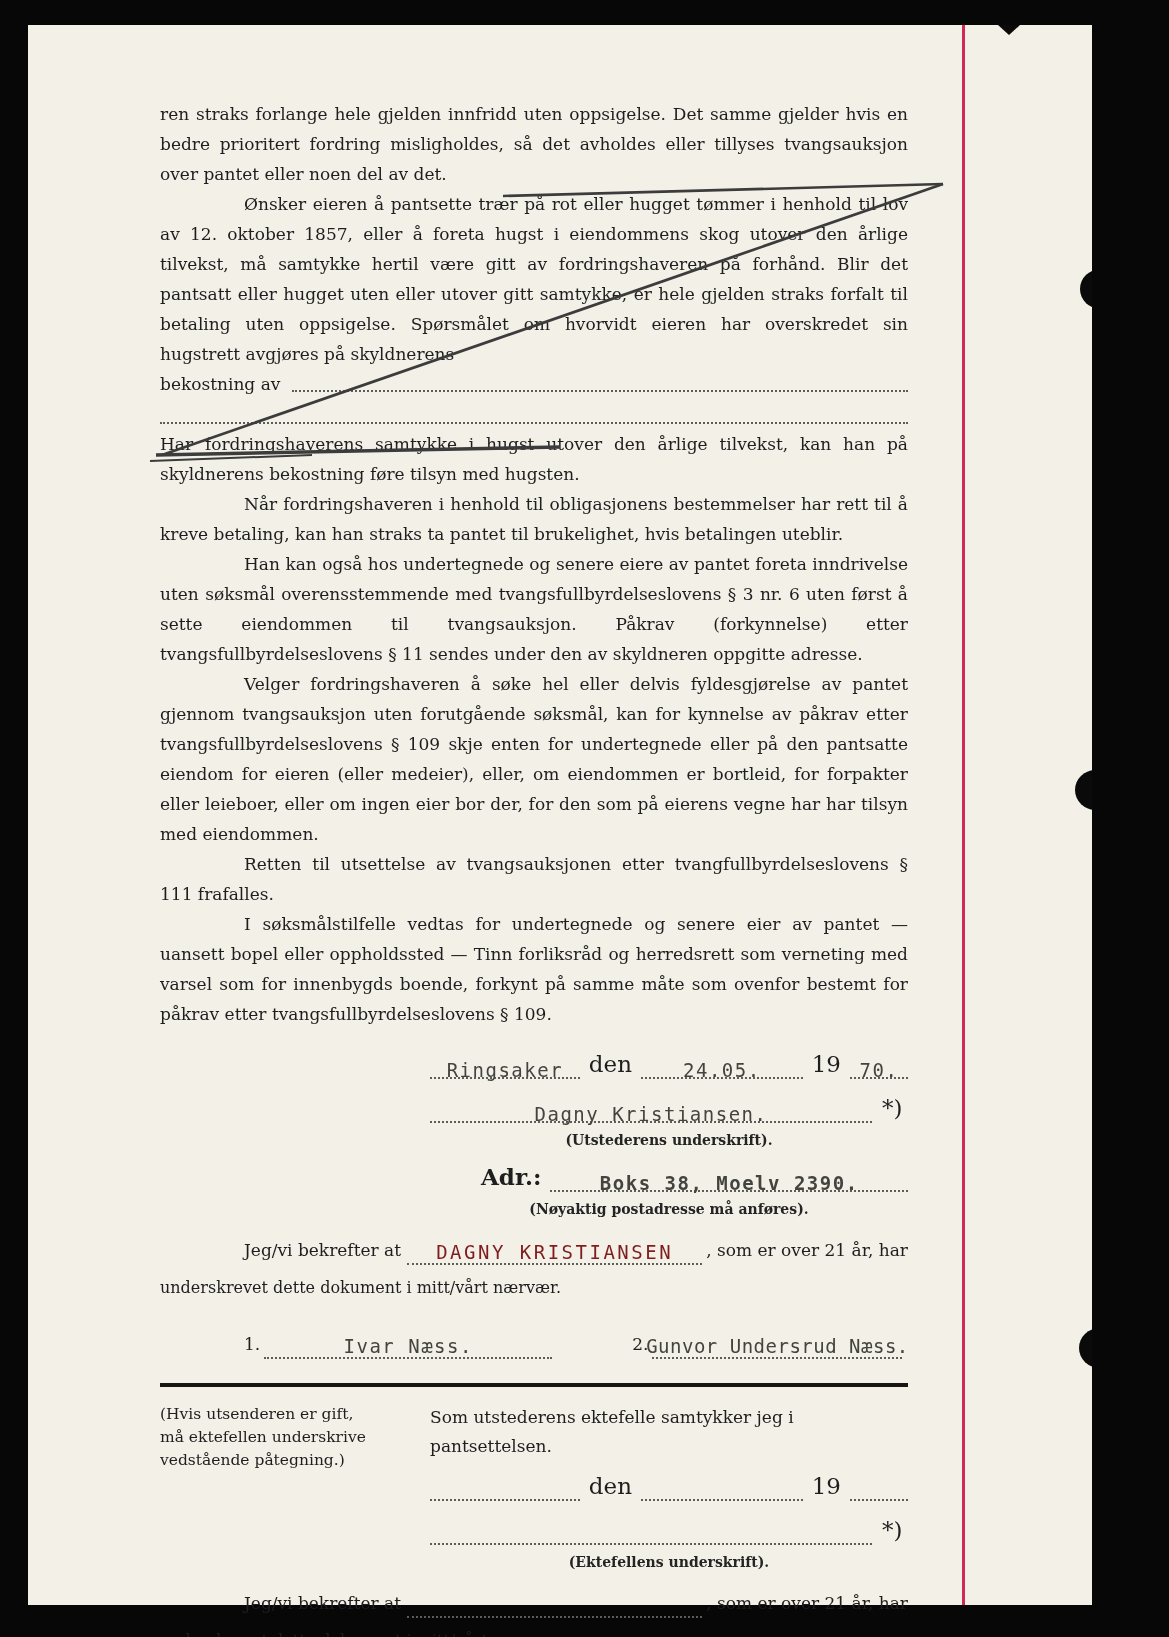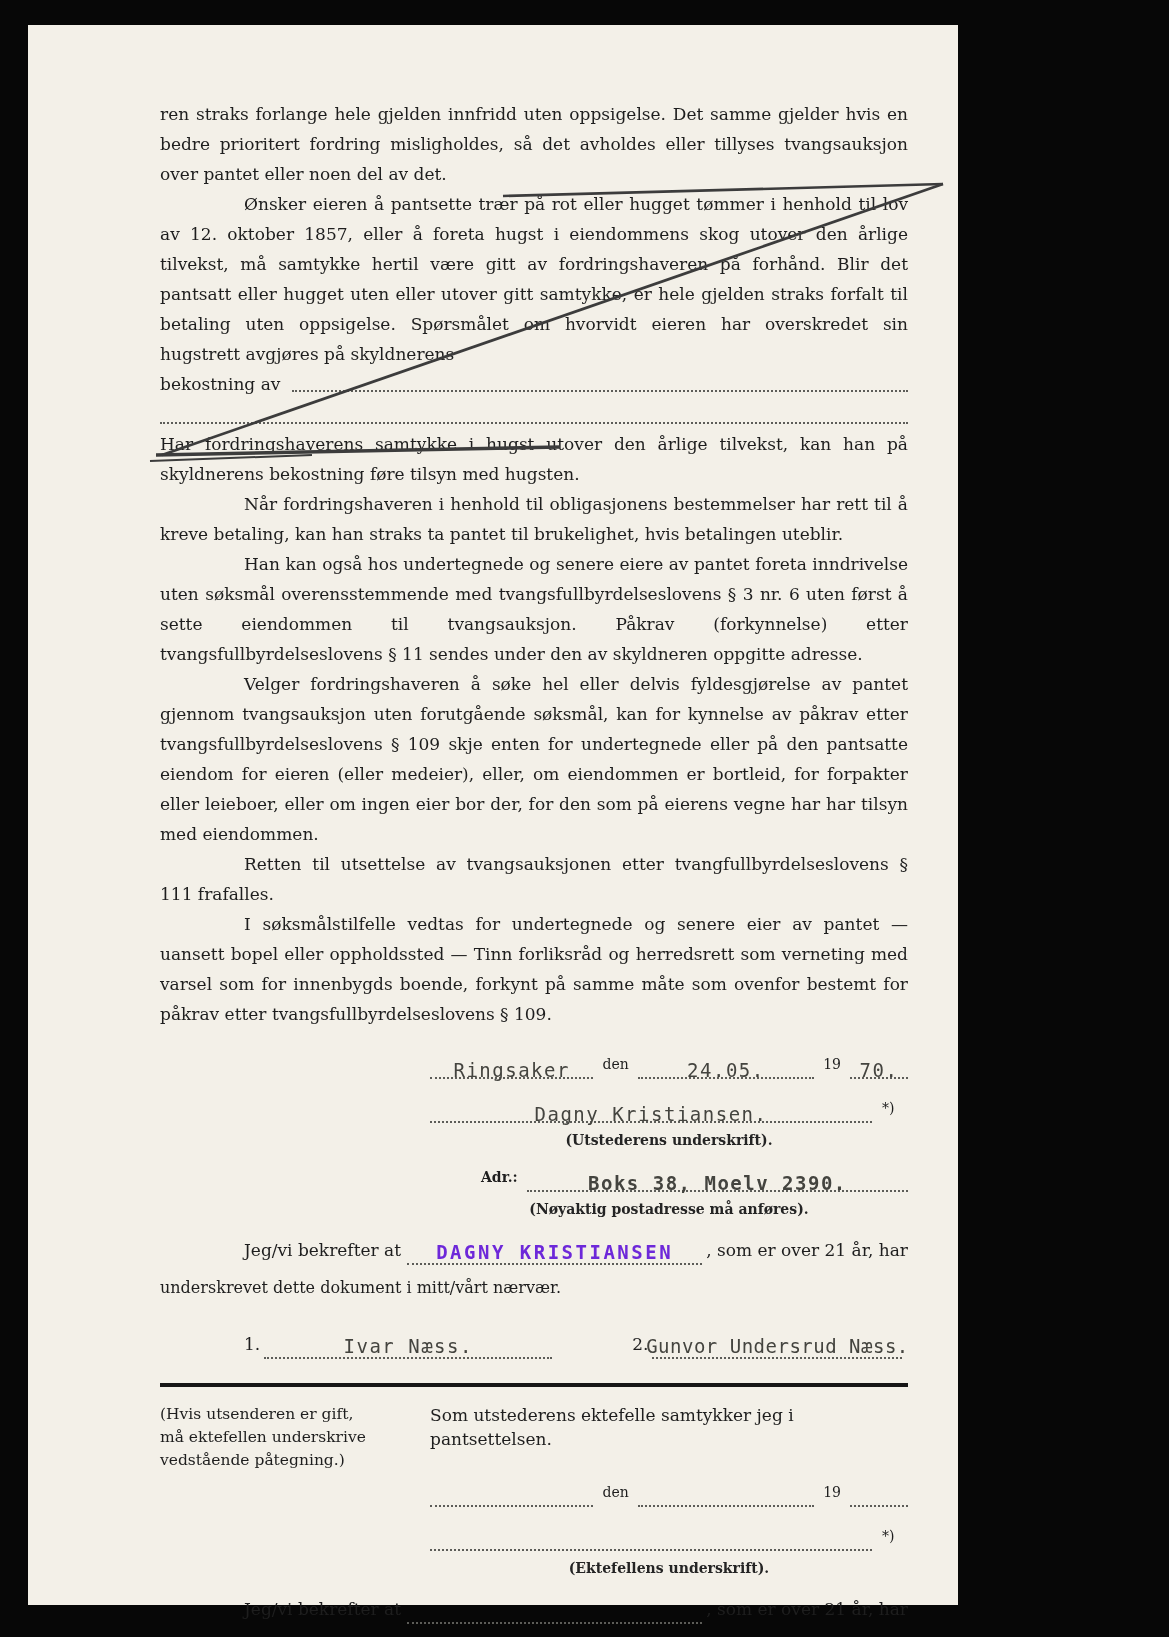--- a/index.html
+++ b/index.html
@@ -1,17 +1,17 @@
 <!DOCTYPE html>
 <html><head>
 <meta charset="utf-8">
 <style>
   html,body { margin:0; padding:0; }
   body { width:1169px; height:1637px; background:#070707; font-family:"DejaVu Serif", serif; }
-  .frame { position:relative; width:958px; height:1637px; background:#070707; overflow:hidden; }
+  .frame { position:relative; width:1092px; height:1637px; background:#070707; overflow:hidden; }
   .page { position:absolute; left:28px; top:25px; width:1115px; height:1580px;
           background:#f3f0e8; }
   .red-rule { position:absolute; left:962px; top:25px; width:3px; height:1580px; z-index:5; }
   .hole { position:absolute; width:42px; height:40px; border-radius:50%; background:#0a0a0a; z-index:6; }
   .hole.h1 { left:1080px; top:269px; }
   .hole.h2 { left:1075px; top:770px; }
   .hole.h3 { left:1079px; top:1328px; }
   .notch { position:absolute; left:998px; top:25px; width:0; height:0; z-index:6;
            border-left:11px solid transparent; border-right:11px solid transparent; border-top:10px solid #0a0a0a; }
   .overlay { position:absolute; left:0; top:0; width:1169px; height:1637px; z-index:7; pointer-events:none; }
@@ -20,22 +20,22 @@
   .para { margin:0; font-size:17px; line-height:30px; text-align:justify; }
   .indent { text-indent:84px; }
   .tailrow { display:flex; font-size:17px; line-height:30px; align-items:flex-end; }
   .leader { flex:1; border-bottom:2px dotted #5c5c58; margin:0 0 7px 12px; }
   .dotrow { height:23px; border-bottom:2px dotted #5c5c58; margin-bottom:5px; }
 
   .field { display:inline-flex; align-items:flex-end; justify-content:center;
            border-bottom:2px dotted #5c5c58; min-height:30px; overflow:visible; }
   .typed { font-family:"DejaVu Sans Mono", monospace; font-size:19px; letter-spacing:1.5px;
            color:#44443f; white-space:nowrap; position:relative; top:4px; }
-  .typed.caps { letter-spacing:2.5px; font-weight:bold; color:#6d28d9; }
-  .plabel { font-size:14px; line-height:30px; padding:0 9px; align-self:flex-end; white-space:nowrap; }
+  .typed.caps { letter-spacing:2.5px; font-weight:normal; color:#7f1d1d; }
+  .plabel { font-size:23px; line-height:30px; padding:0 9px; align-self:flex-end; white-space:nowrap; }
   .star { padding:0 0 0 10px; width:26px; }
   .caption { font-size:14px; font-weight:700; text-align:center; margin-top:9px; color:#242424; }
 
   .sig-block { margin-left:270px; width:478px; margin-top:18px; }
   .sig-row { display:flex; align-items:flex-end; }
   .row-gap { margin-top:12px; }
   .f-place { flex:1.25; }
   .f-date  { flex:1.35; }
   .f-year  { width:58px; }
   .f-grow  { flex:1; }
@@ -51,21 +51,21 @@
   .wnum2 { padding-left:80px; padding-right:4px; }
   .w1 { width:288px; }
   .w2 { width:250px; justify-content:center; }
   .w2 .typed { letter-spacing:0.5px; }
 
   .divider { height:4px; background:#161616; margin:24px 0 16px 0; }
 
   .spouse { display:flex;justify-content:flex-end; }
   .spouse-note { width:250px; font-size:15.5px; line-height:23px; }
   .spouse-main { flex:1; margin-left:20px; }
-  .consent { font-size:17px; line-height:24px; margin-bottom:24px; }
+  .consent { font-size:17px; line-height:29px; margin-bottom:8px; }
 </style>
 </head>
 <body>
 
 <div class="frame">
   <div class="page" style="background: rgb(243, 240, 232);">
     <div class="content">
 
       <p class="para">ren straks forlange hele gjelden innfridd uten oppsigelse. Det samme gjelder hvis en bedre prioritert fordring misligholdes, så det avholdes eller tillyses tvangsauksjon over pantet eller noen del av det.</p>
       <p class="para indent">Ønsker eieren å pantsette trær på rot eller hugget tømmer i henhold til lov av 12. oktober 1857, eller å foreta hugst i eiendommens skog utover den årlige tilvekst, må samtykke hertil være gitt av fordringshaveren på forhånd. Blir det pantsatt eller hugget uten eller utover gitt samtykke, er hele gjelden straks forfalt til betaling uten oppsigelse. Spørsmålet om hvorvidt eieren har overskredet sin hugstrett avgjøres på skyldnerens</p>

